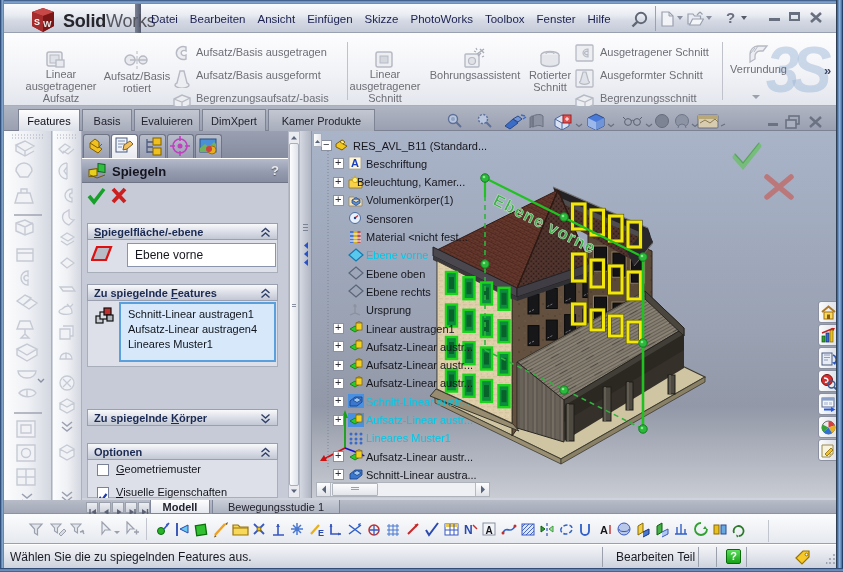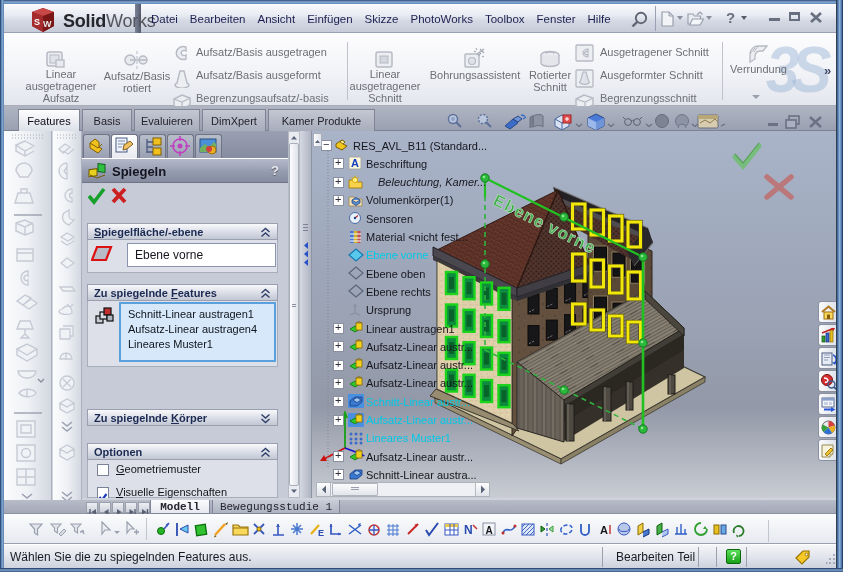--- a/index.html
+++ b/index.html
@@ -50,21 +50,21 @@
 .pbox{position:absolute;top:3px;width:11px;height:11px;background:#fff;border:1px solid #8a90a0;display:inline-block;}
 .pm{position:absolute;left:1px;top:-3px;font-size:11px;color:#30303a;}
 .trow{position:absolute;height:18px;white-space:nowrap;}
 
 #modelrow{position:absolute;left:4px;top:500px;width:832px;height:14px;background:linear-gradient(180deg,#b8bcc9,#a3a8b7);border-bottom:1px solid #8d93a2;}
 #sketchbar{position:absolute;left:4px;top:514px;width:832px;height:30px;background:linear-gradient(180deg,#fbfcfd,#e6e9ef);border-bottom:1px solid #9aa0ad;}
 #statusbar{position:absolute;left:4px;top:544px;width:832px;height:24px;background:linear-gradient(180deg,#f4f5f8 0%,#e2e5ec 50%,#cdd2dd 100%);color:#1a1a22;font-size:12px;border-top:1px solid #fff;}
 #taskpane{position:absolute;left:818px;top:131px;width:19px;height:367px;z-index:12;}
 .tpbtn{position:absolute;left:0;width:19px;height:22px;background:linear-gradient(90deg,#fafbfc,#dfe3ea);border:1px solid #8a90a0;border-radius:3px 0 0 3px;padding:2px 0 0 1px;}
 .vcr{position:absolute;top:2px;width:12px;height:11px;background:linear-gradient(180deg,#eceef2,#cdd1da);border:1px solid #9aa0ac;}
-.mtab{position:absolute;top:0px;height:14px;background:linear-gradient(180deg,#c9cdd8,#aeb3c2);border:1px solid #80869a;border-top:none;font-size:11px;color:#23232e;text-align:center;padding-top:1px;line-height:12px;font-family:Liberation Mono, monospace;}
+.mtab{position:absolute;top:0px;height:14px;background:linear-gradient(180deg,#c9cdd8,#aeb3c2);border:1px solid #80869a;border-top:none;font-size:11px;color:#23232e;text-align:center;padding-top:1px;line-height:12px;}
 .mtab.active{background:linear-gradient(180deg,#fdfdfe,#e4e7ee);font-weight:bold;}
 </style>
 </head>
 <body>
 <div id="app">
   <div id="titlerow">
     <div class="abs" style="left:131px;top:0;width:6px;height:29px;background:linear-gradient(90deg,#7b8296,#555b6e);"></div>
     <svg class="abs" style="left:22px;top:3px;" width="34" height="26" viewBox="0 0 34 26">
       <polygon points="6,5 17,1 28,5 28,19 17,25 6,19" fill="#8f1f1f"></polygon>
       <polygon points="6,5 17,1 28,5 17,9" fill="#c84848"></polygon>
@@ -657,21 +657,21 @@
 </div>
 <div class="trow" style="left:0;top:42.6px;">
 <span class="pbox" style="left:17px;">
           <span class="pm">+</span>
         </span>
 <span class="abs" style="left:32px;top:1px;"><svg width="15" height="14" viewBox="0 0 15 14">
             <path d="M1,5 h5 l1.5,2 h6.5 v6 h-13 z" fill="#f7d24a" stroke="#9a7400" stroke-width="0.8"></path>
             <circle cx="7" cy="5" r="2.6" fill="#fff07a" stroke="#d0a000" stroke-width="0.8"></circle>
             <path d="M7,0.5 v1.6 M3.5,2 l1,1.2 M10.5,2 l-1,1.2" stroke="#d0a000" stroke-width="1"></path>
           </svg></span>
-<span class="abs" style="left:62px;top:2.5px;color:#17171e;font-style:italic;">Beleuchtung, Kamer...</span>
+<span class="abs" style="left:41px;top:2.5px;color:#17171e;">Beleuchtung, Kamer...</span>
 </div>
 <div class="trow" style="left:0;top:60.9px;">
 <span class="pbox" style="left:17px;">
           <span class="pm">+</span>
         </span>
 <span class="abs" style="left:32px;top:1px;"><svg width="15" height="14" viewBox="0 0 15 14">
             <path d="M1,4 h5 l1.5,2 h6.5 v7 h-13 z" fill="#f2e2b8" stroke="#9a8450" stroke-width="0.8"></path>
             <path d="M4,7 l4,-2.5 4,2.5 -4,2.5 z M4,7 v3 l4,2.5 4,-2.5 v-3" fill="#5a8fd6" stroke="#2a4a80" stroke-width="0.8"></path>
           </svg></span>
 <span class="abs" style="left:50px;top:2.5px;color:#17171e;">Volumenkörper(1)</span>

